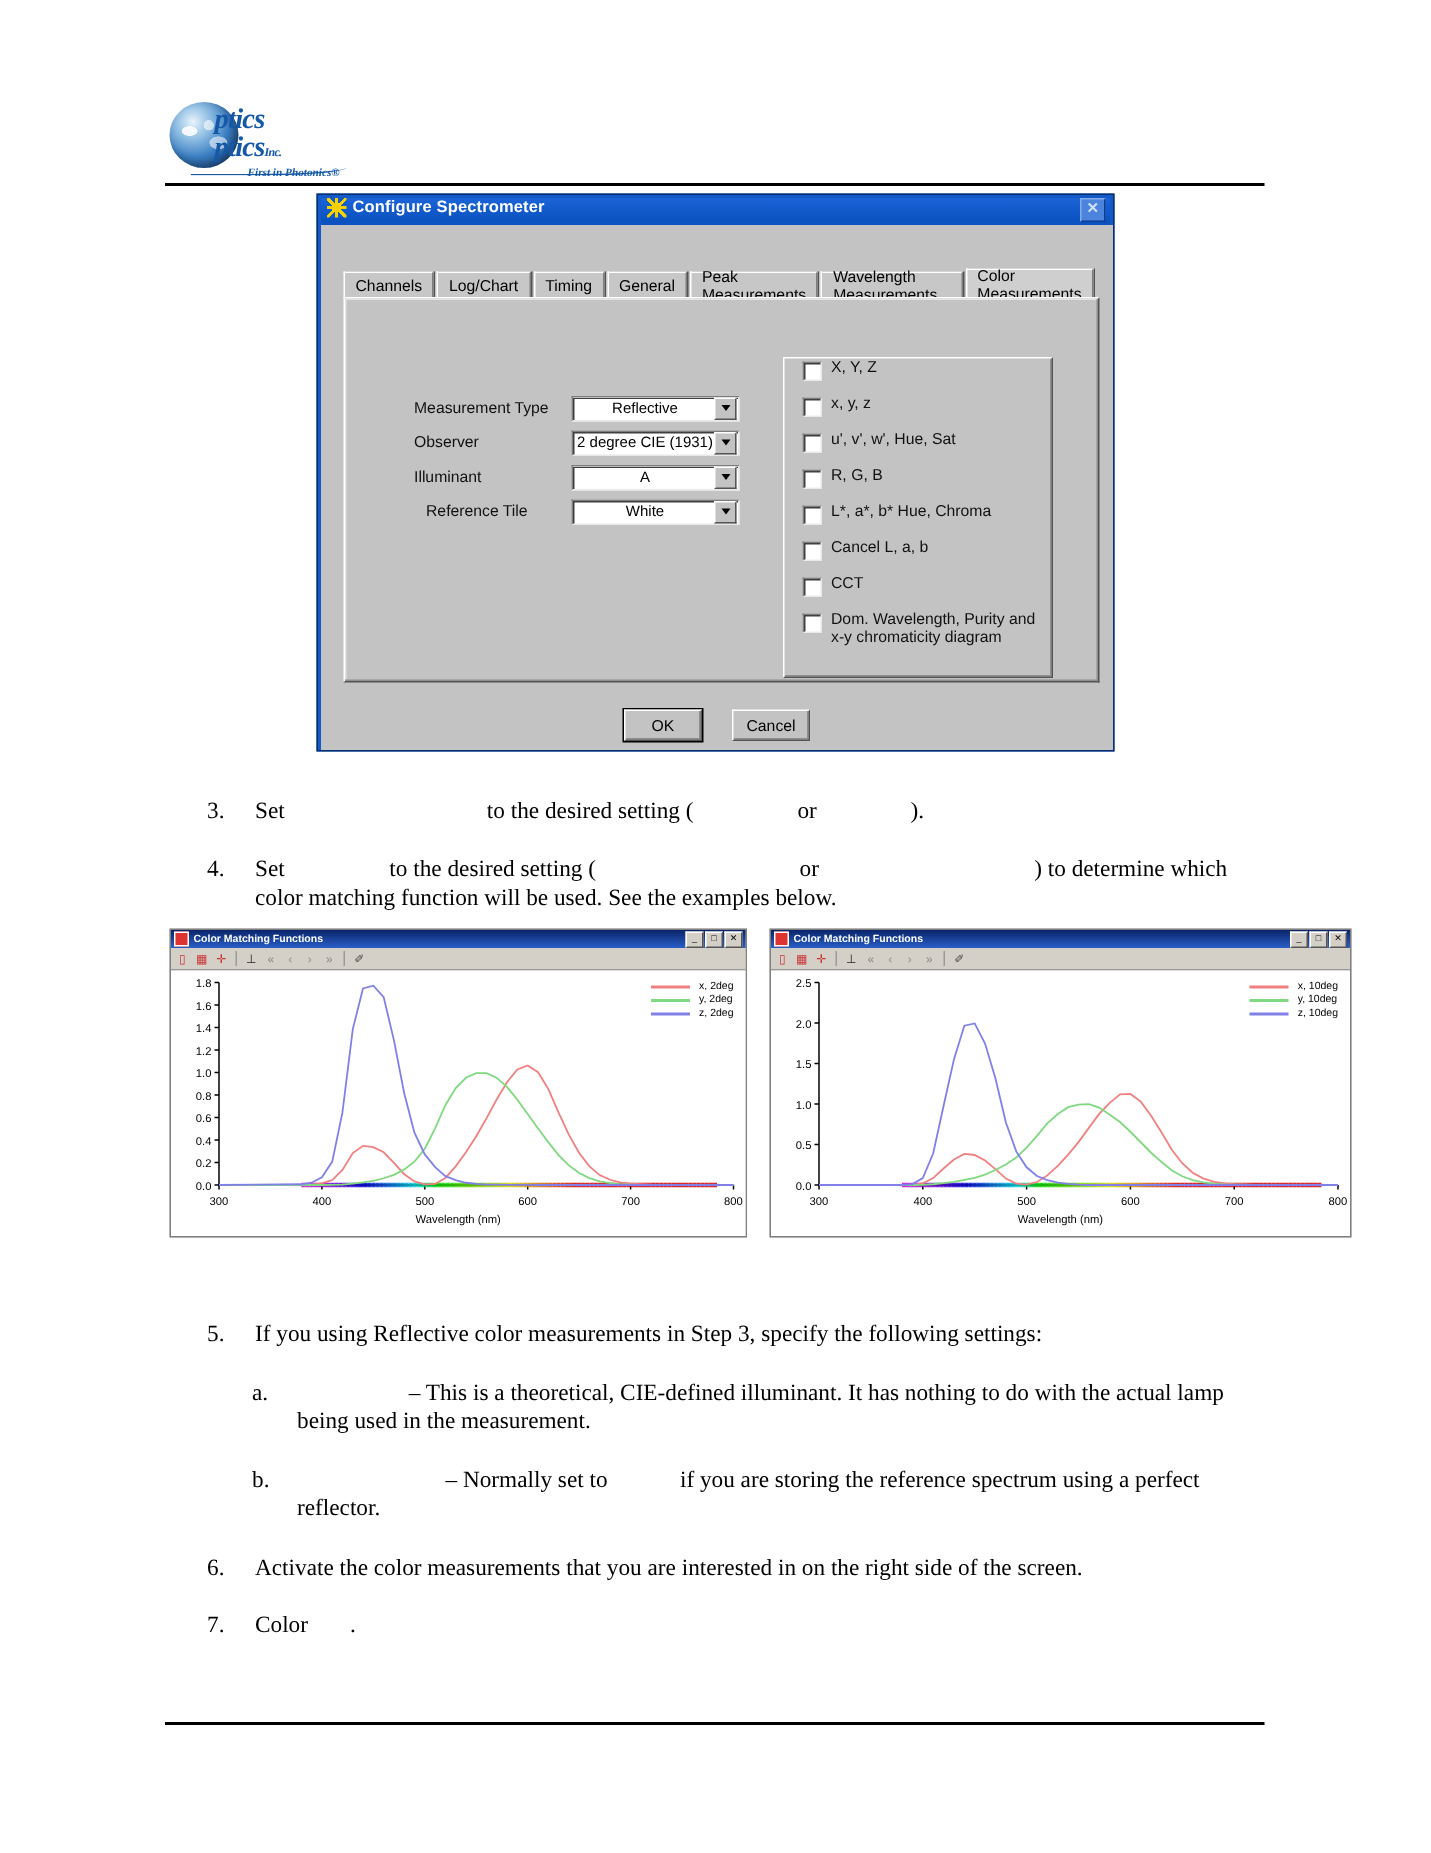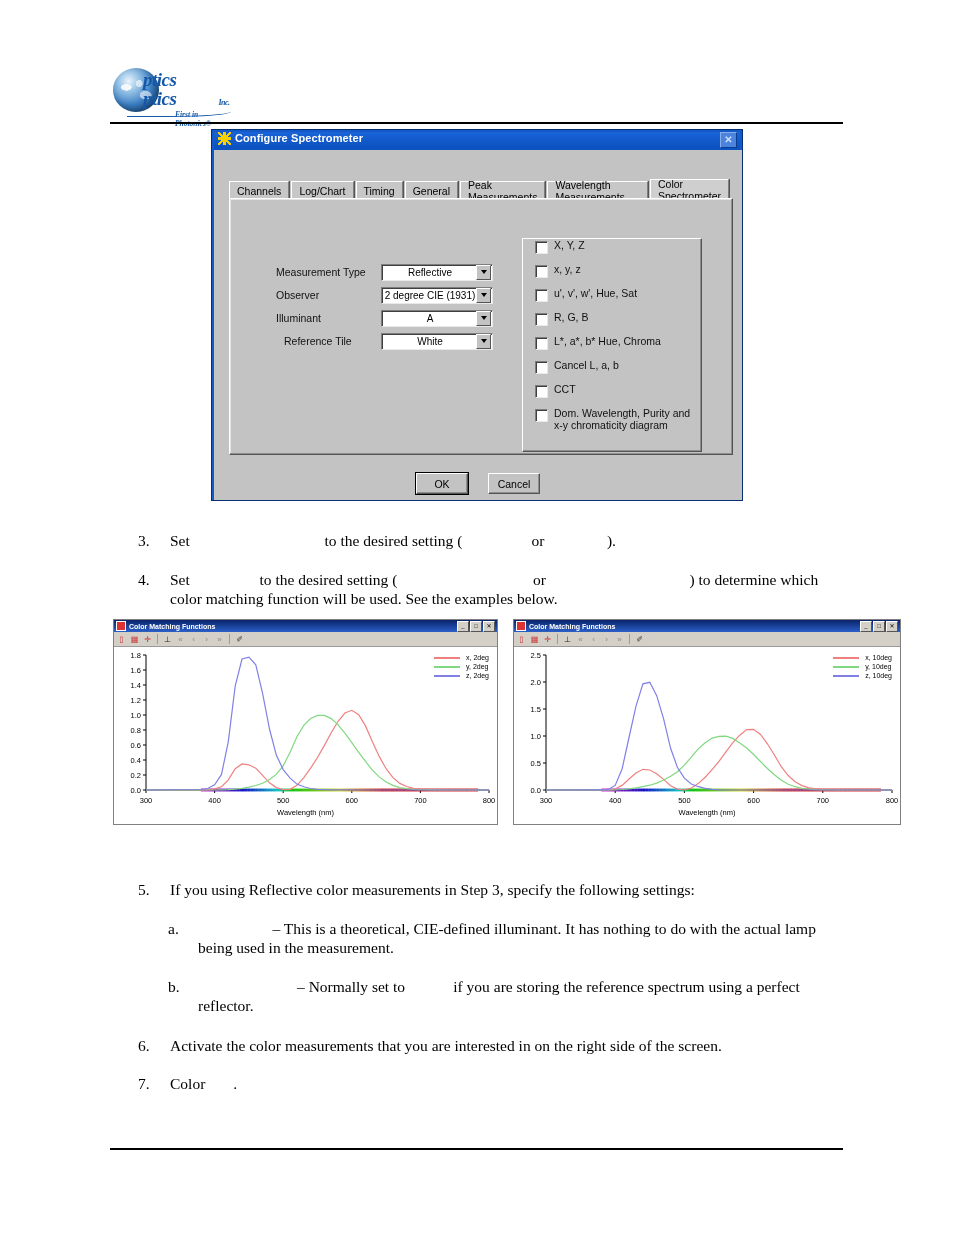--- a/index.html
+++ b/index.html
@@ -15,22 +15,22 @@
       box-shadow:inset -3px -3px 6px rgba(0,0,0,.35);}
   .logo-globe:before{content:"";position:absolute;left:7px;top:9px;width:32px;height:26px;
       background:
         radial-gradient(ellipse at 20% 40%, rgba(255,255,255,.85) 0 14%, transparent 15%),
         radial-gradient(ellipse at 60% 25%, rgba(255,255,255,.6) 0 12%, transparent 13%),
         radial-gradient(ellipse at 80% 70%, rgba(255,255,255,.55) 0 16%, transparent 17%);}
   .logo-text{position:absolute;left:30px;top:2px;font-family:"Liberation Serif",serif;}
   .logo-l1,.logo-l2{font-weight:bold;font-style:italic;color:#1558a8;letter-spacing:-.5px;line-height:1;}
   .logo-l1{font-size:19px;}
   .logo-l2{font-size:19px;}
-  .logo-inc{font-size:8px;font-weight:bold;margin-left:42px;}
-  .logo-tag{position:absolute;left:62px;top:42px;font-size:7.5px;font-style:italic;font-weight:bold;color:#1558a8;}
+  .logo-inc{font-size:8px;font-weight:bold;}
+  .logo-tag{position:absolute;left:52px;top:42px;font-size:7.5px;font-style:italic;font-weight:bold;color:#1558a8;}
   .logo-swoosh{position:absolute;left:14px;top:40px;width:104px;height:8px;
       border-bottom:1.5px solid #1558a8;border-radius:0 0 60% 0;}
 
   
   #dialog{position:absolute;left:211px;top:129px;width:532px;height:372px;
       background:#1359c8;border:1px solid #06306f;box-sizing:border-box;padding:2px;}
   #dlg-titlebar{height:34px;background:linear-gradient(to bottom,#1a64d8 0%,#0b51c0 45%,#1359c8 100%);
       display:flex;align-items:flex-start;padding:0 2px;}
   #dlg-title-icon{width:13px;height:13px;margin:0 4px 0 2px;position:relative;background:#1359c8;}
   .sunicon{position:absolute;inset:0;background:
@@ -146,21 +146,21 @@
   </div>
   <div id="dlg-body">
 
     <div id="tabstrip">
         <div class="tab">Channels</div>
         <div class="tab">Log/Chart</div>
         <div class="tab">Timing</div>
         <div class="tab">General</div>
         <div class="tab">Peak Measurements</div>
         <div class="tab">Wavelength Measurements</div>
-        <div class="tab active">Color Spectrometer</div>
+        <div class="tab active">Color Measurements</div>
       </div>
     <div id="tabpage"></div>
 
     <div id="form-area">
         <div class="form-row">
           <div class="form-label">Measurement Type</div>
           <div class="combo">
             <div class="combo-val">Reflective</div>
             <div class="combo-btn">
               <span class="caret"></span>

